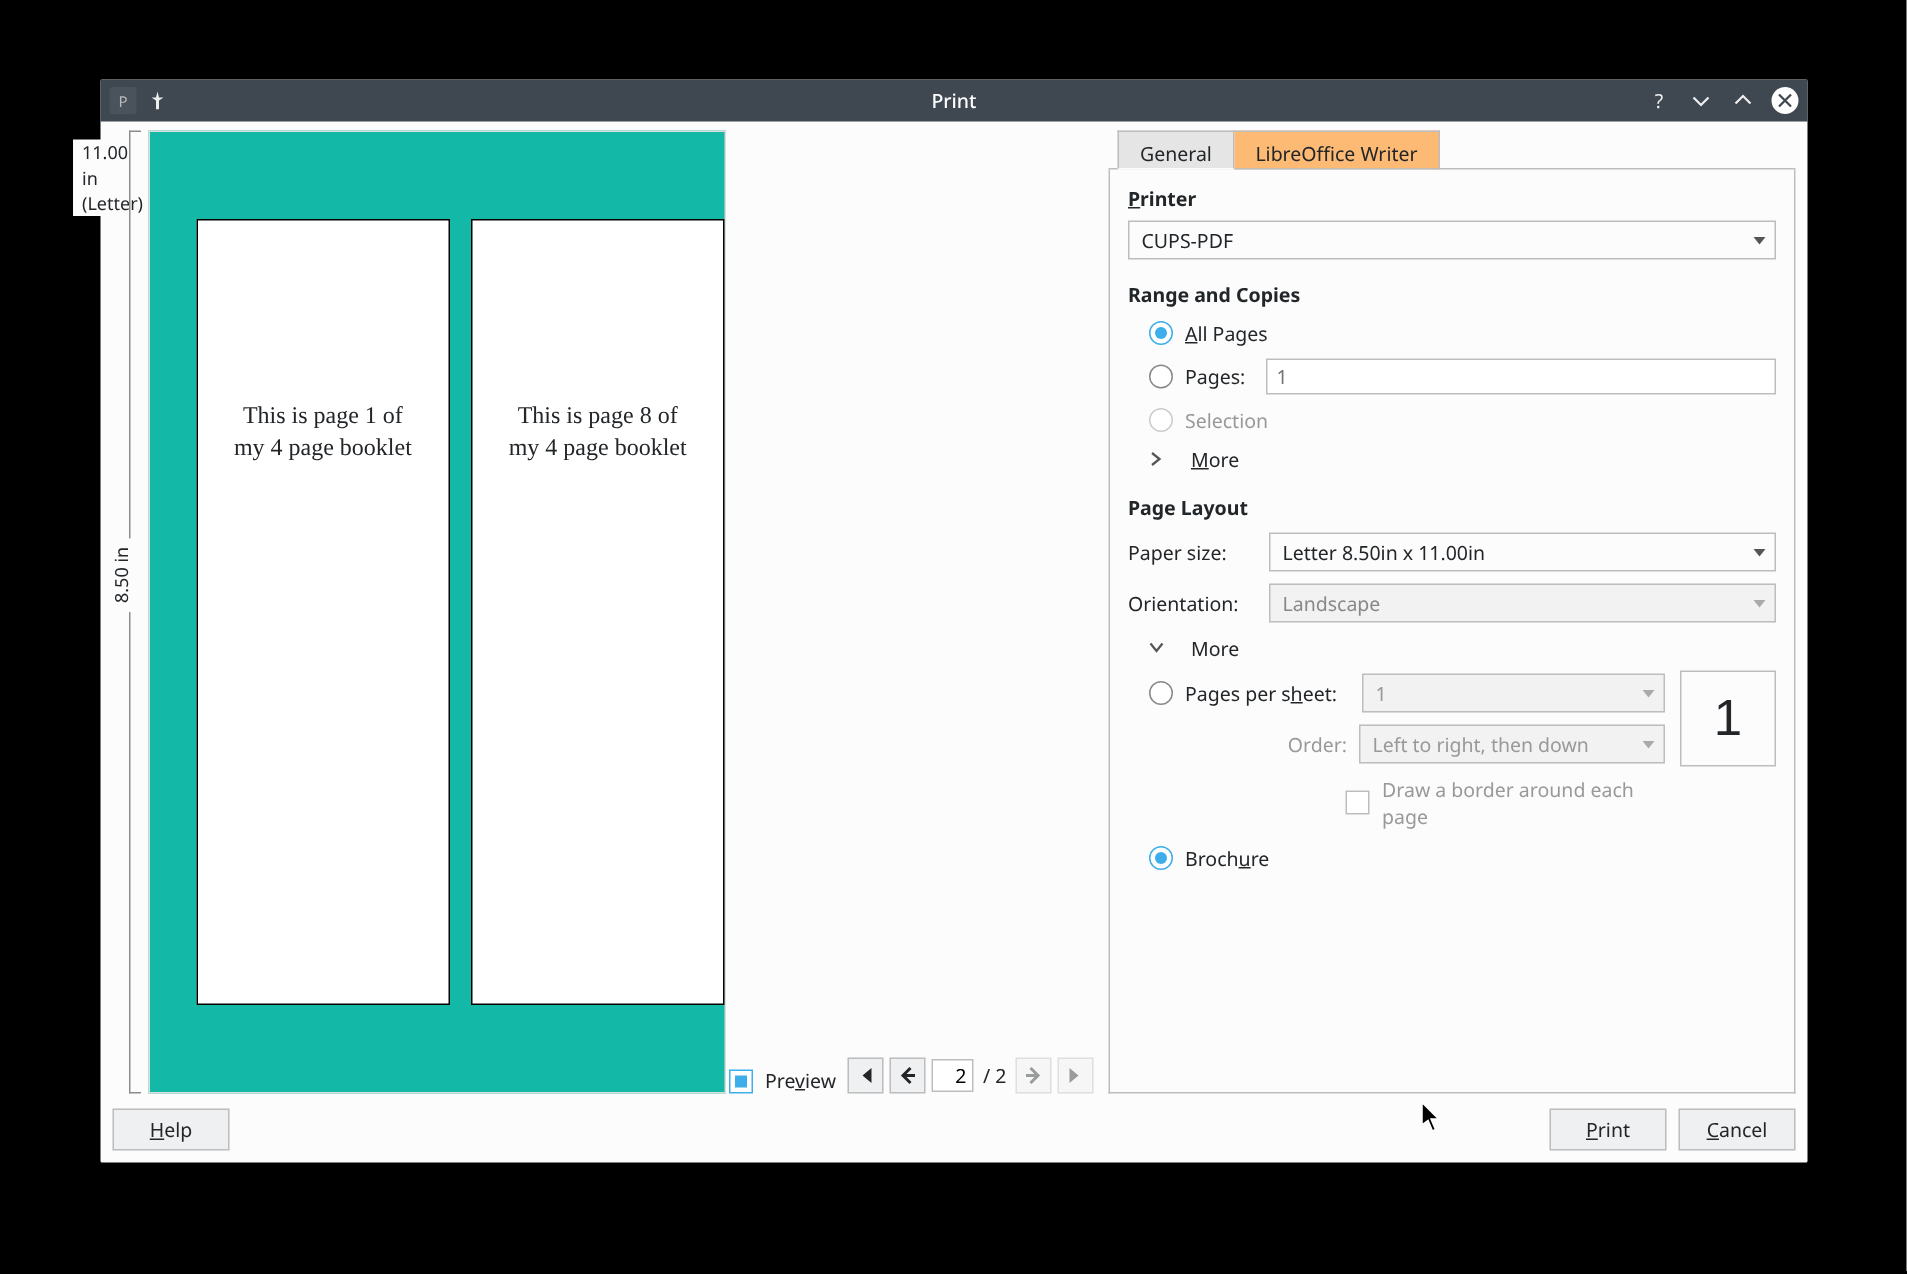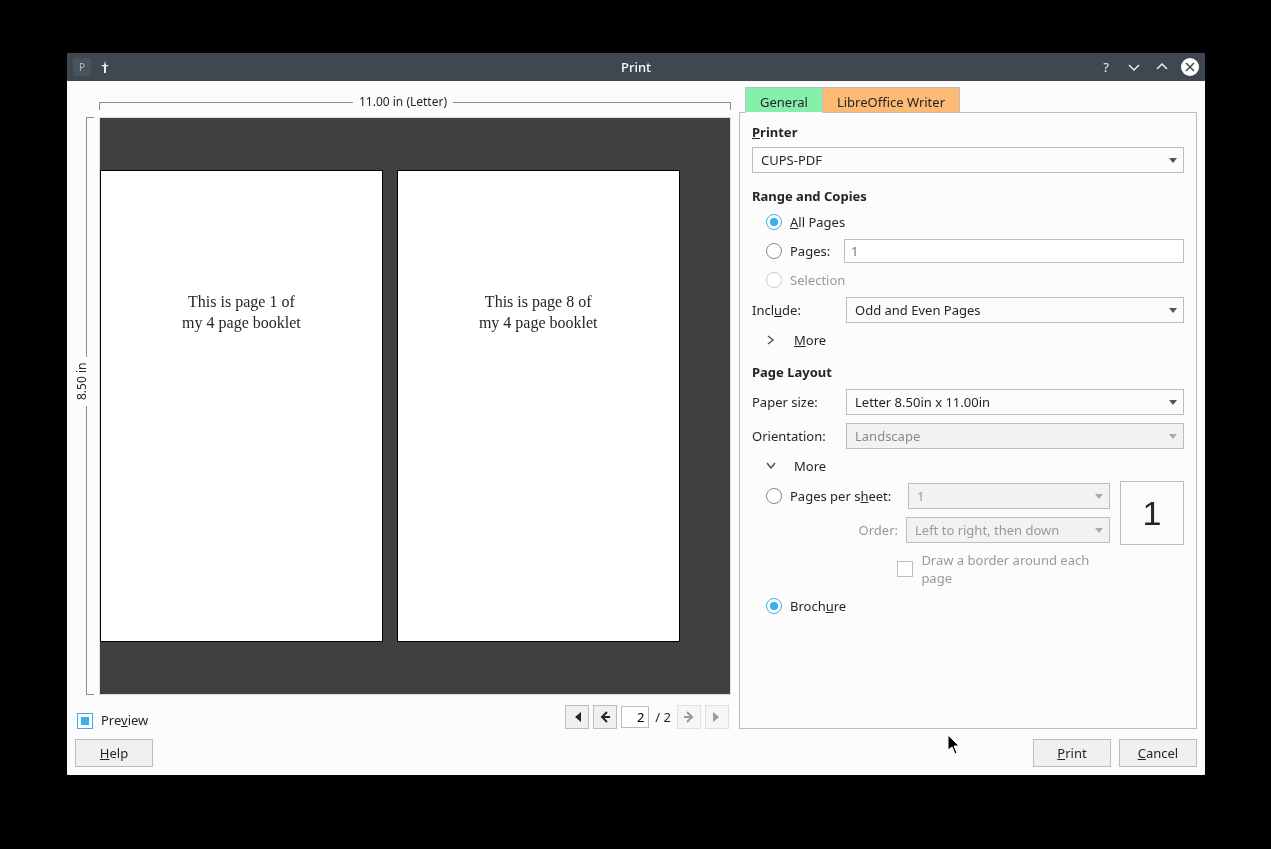--- a/index.html
+++ b/index.html
@@ -85,21 +85,21 @@
   .upper {
     flex: 1;
     display: flex;
     gap: 8px;
     min-height: 0;
   }
   
   .preview-panel {
     flex: 1;
     display: flex;
-    flex-direction: column;
+    flex-direction: row;
     min-width: 0;
   }
   .ruler-top {
     height: 30px;
     position: relative;
   }
   .ruler-top-line {
     position: absolute;
     left: 24px; right: 0;
     top: 15px;
@@ -156,24 +156,24 @@
     left: 11px;
     height: 1px;
     width: 8px;
     background: #8d8d8d;
   }
   .ruler-left-tick-t { top: 0; }
   .ruler-left-tick-b { bottom: 0; }
   .sheet-outer {
     flex: 1;
     border: 1px solid #ddd;
-    background: #404040;
-    display: flex;
-    align-items: center;
-    justify-content: flex-start;
+    background: #14b8a6;
+    display: flex;
+    align-items: center;
+    justify-content: flex-end;
     position: relative;
     min-height: 0;
   }
   .sheet-spread {
     display: flex;
     gap: 14px;
     width: 92%;
     height: 82%;
   }
   .sheet-page {
@@ -247,21 +247,21 @@
   .tab {
     padding: 4px 14px 0 14px;
     border: 1px solid #bdbdbd;
     border-bottom: 1px solid #bdbdbd;
     background: #fdba74;
     cursor: default;
     font-size: 13px;
     line-height: 20px;
   }
   .tab.active {
-    background: #86efac;
+    background: #e5e5e5;
     border-bottom: 1px solid #fcfcfc;
   }
   .tab + .tab { border-left: none; }
   .settings-body {
     flex: 1;
     border: 1px solid #bdbdbd;
     border-top: none;
     padding: 10px 12px;
     overflow: auto;
   }
@@ -492,27 +492,20 @@
           </div>
           <div class="row ml-indent">
             <span class="radio"></span>
             <span style="width:46px">Pages:</span>
             <input class="text-input" placeholder="1" style="">
           </div>
           <div class="row ml-indent">
             <span class="radio disabled"></span>
             <span class="muted">Selection</span>
           </div>
-          <div class="row">
-            <span class="lbl2">Incl<span class="underline">u</span>de:</span>
-            <div class="combo" style="flex:1">
-              <span>Odd and Even Pages</span>
-              <span class="caret"></span>
-            </div>
-          </div>
           <div class="expander">
             <span class="exp-icon">
               <svg width="8" height="10" viewBox="0 0 8 10">
                   <path d="M1 1l5 4-5 4" stroke="#555" stroke-width="1.5" fill="none"></path>
                 </svg>
             </span>
             <span><span class="underline">M</span>ore</span>
           </div>
 
           <div class="section-title" style="margin-top:14px">Page Layout</div>

